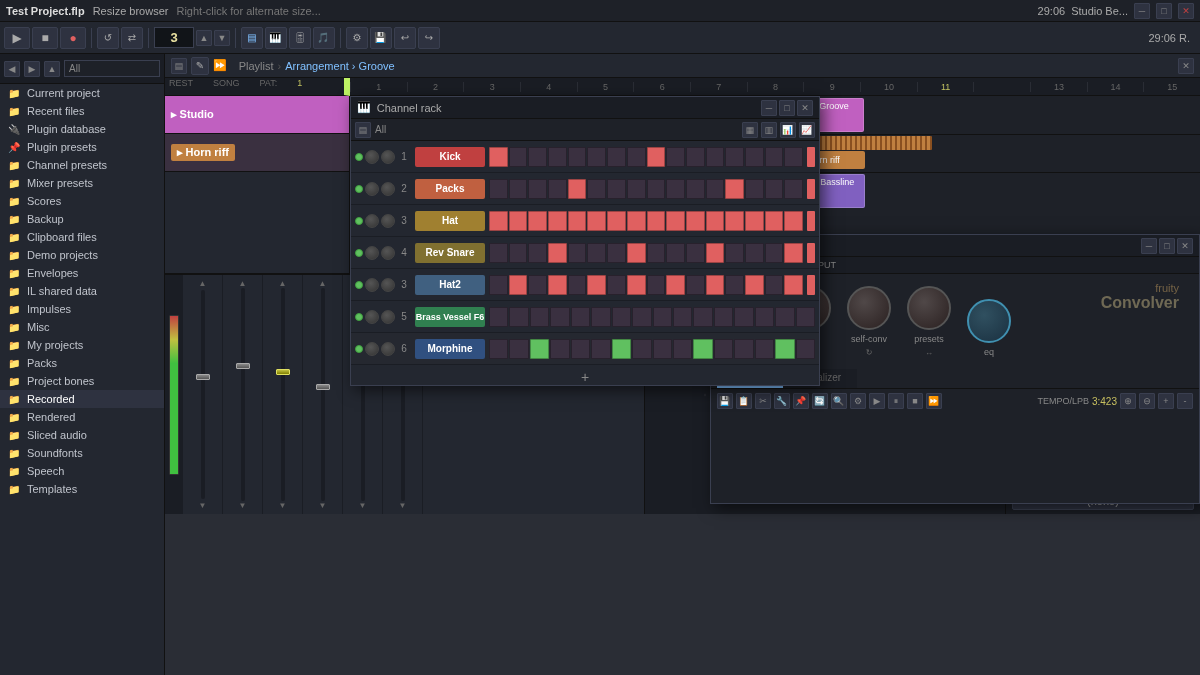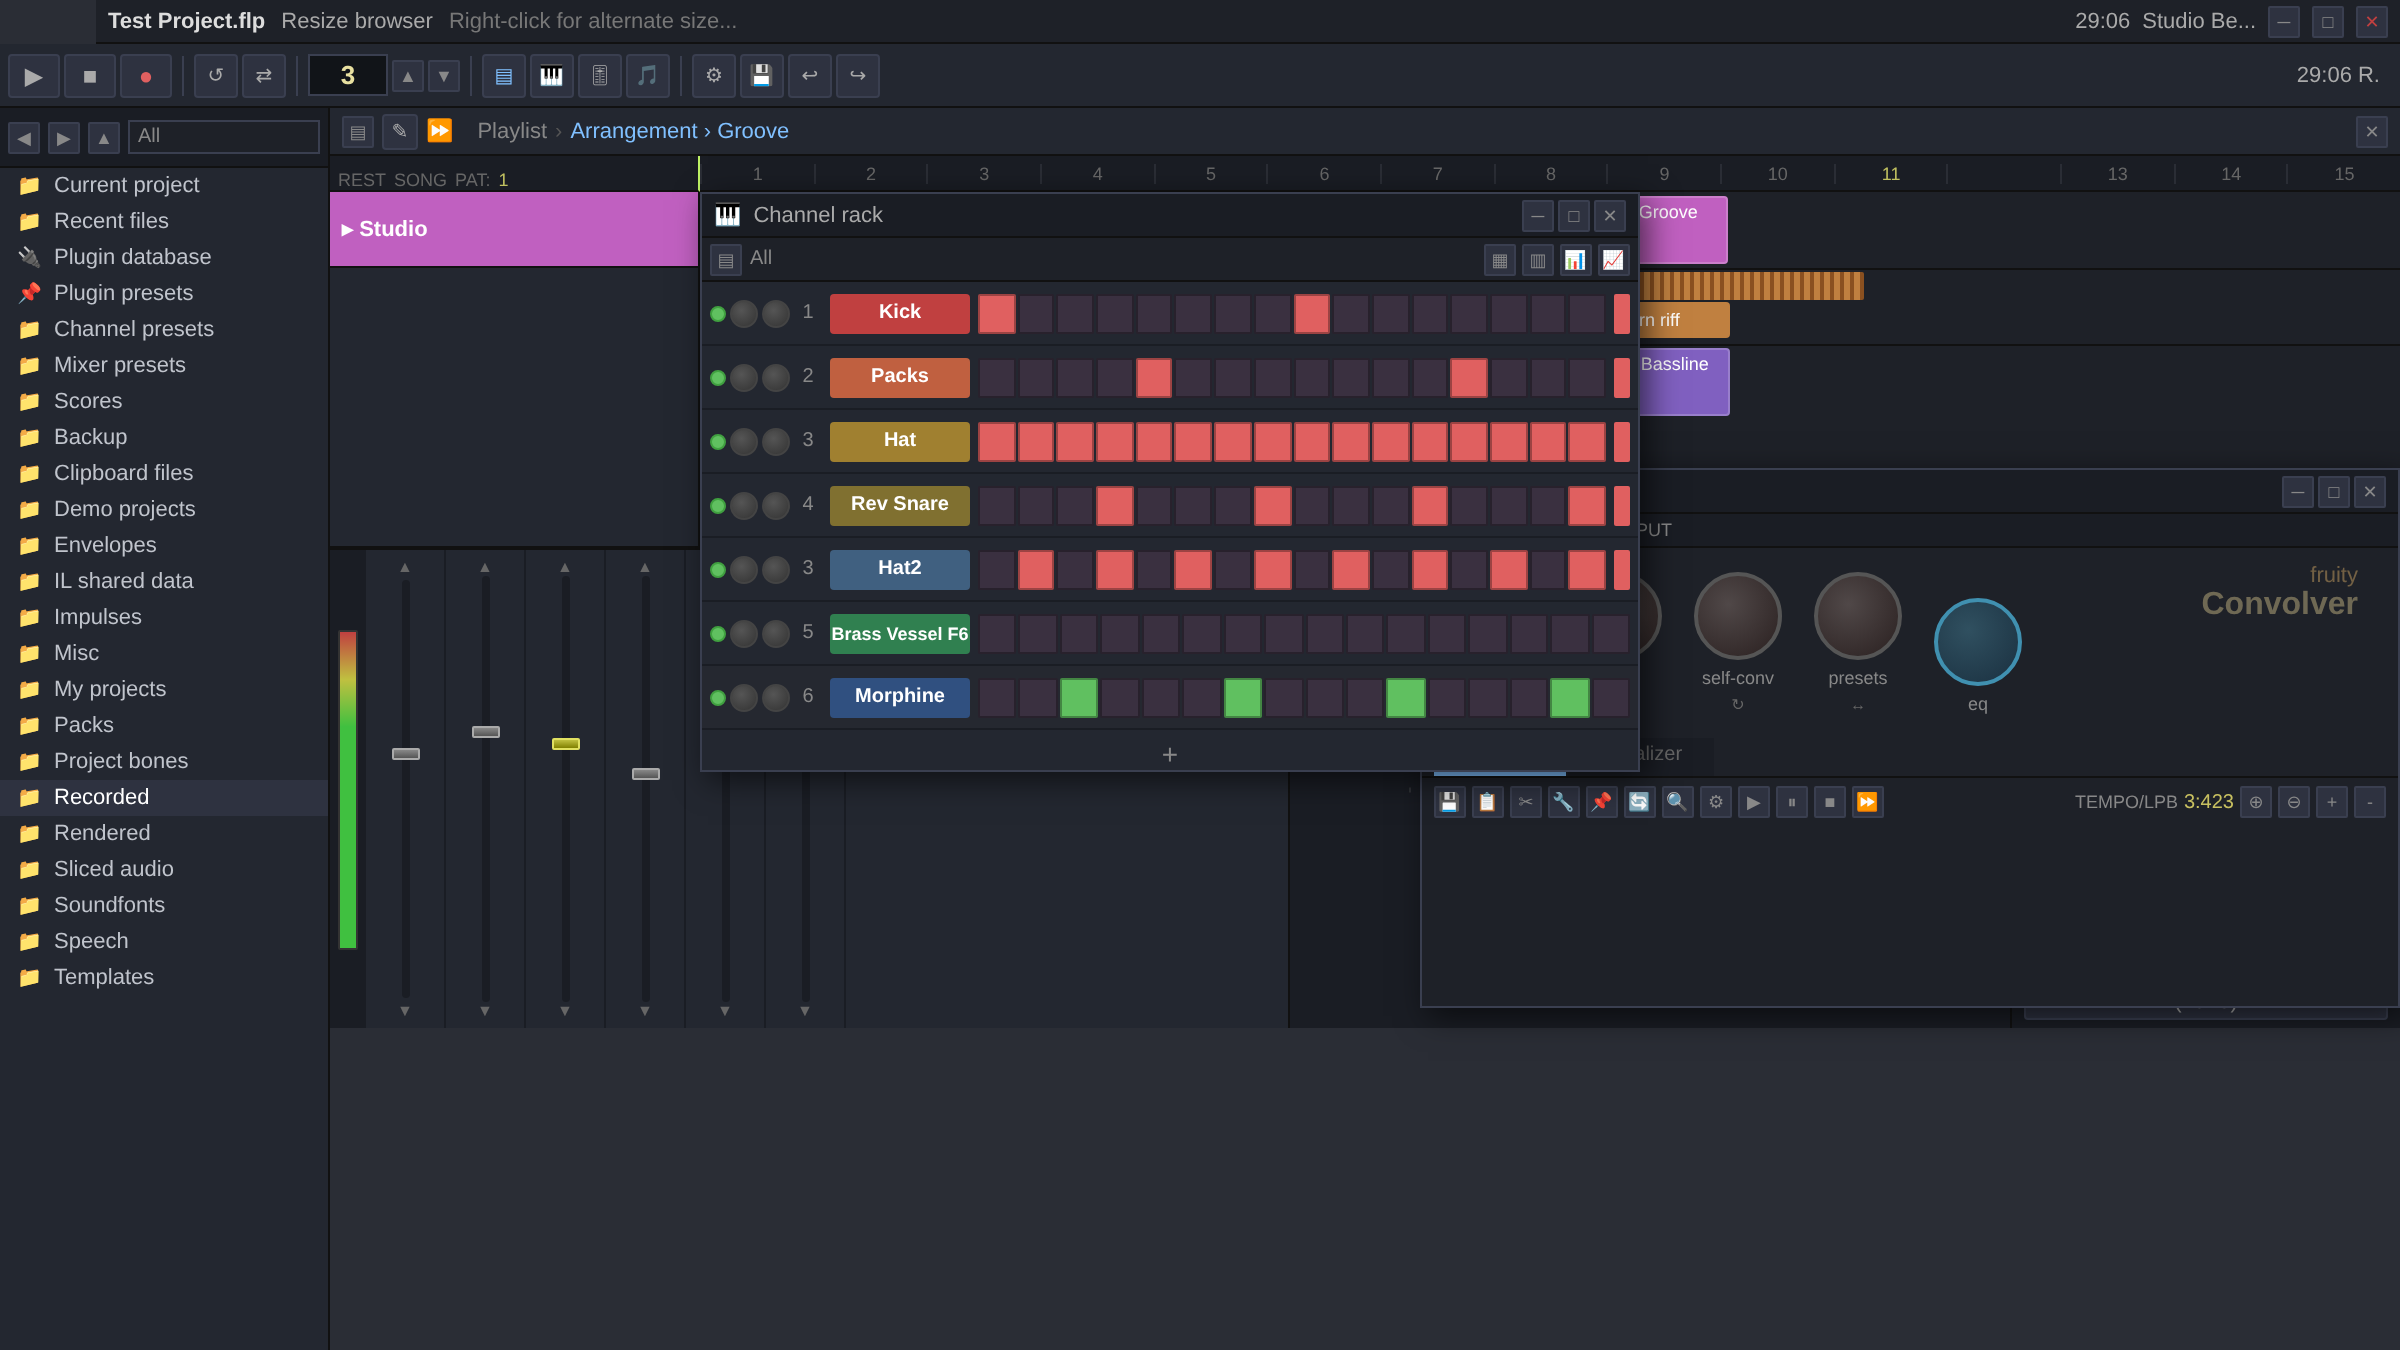--- a/index.html
+++ b/index.html
@@ -16,21 +16,20 @@
 
     
     .title-bar {
       height: 22px;
       background: #1e2128;
       display: flex;
       align-items: center;
       justify-content: space-between;
       padding: 0 6px;
       border-bottom: 1px solid #111;
-      margin-left: 48px;
     }
     .title-bar-left { display: flex; align-items: center; gap: 8px; font-size: 11px; color: #aaa; }
     .title-bar-right { display: flex; align-items: center; gap: 6px; font-size: 11px; color: #aaa; }
     .title-project { color: #ddd; font-weight: bold; }
 
     
     .toolbar {
       height: 32px;
       background: #232730;
       display: flex;
@@ -435,21 +434,21 @@
         <div class="toolbar-btn" style="width:18px;height:18px">✎</div>
         <span style="color:#aaa">⏩</span>
         <span style="color:#888;margin-left:8px">Playlist</span>
         <span style="color:#555"> › </span>
         <span style="color:#80c0ff">Arrangement › Groove</span>
         <div style="flex:1"></div>
         <div class="small-btn">✕</div>
       </div>
 
       <div style="display:flex;">
-        <div style="width:185px;height:18px;background:#1a1d24;border-right:1px solid #bef264;border-bottom:1px solid #111;flex-shrink:0;display:flex;align-items:flex-end;padding:0 4px;font-size:9px;color:#666;gap:4px;">
+        <div style="width:185px;height:18px;background:#1a1d24;border-right:6px solid #bef264;border-bottom:1px solid #111;flex-shrink:0;display:flex;align-items:flex-start;padding:0 4px;font-size:9px;color:#666;gap:20px;">
           <span>REST</span>
           <span>SONG</span>
           <span>PAT:</span>
           <span style="color:#c0c060">1</span>
         </div>
         <div class="timeline-ruler" style="flex:1;padding:0;">
           <div class="ruler-marks">
             <div class="ruler-mark">1</div>
             <div class="ruler-mark">2</div>
             <div class="ruler-mark">3</div>
@@ -469,20 +468,23 @@
         </div>
       </div>
 
       <div class="playlist-tracks">
         <div class="track-labels">
 
           <div style="height:38px;background:#c060c0;display:flex;align-items:center;padding:0 6px;border-bottom:1px solid #111;cursor:pointer;">
             <span style="font-size:11px;font-weight:bold;color:#fff;">▸ Studio</span>
           </div>
 
+          <div style="height:38px;background:#3a3040;display:flex;align-items:center;padding:0 6px;border-bottom:1px solid #111;cursor:pointer;">
+            <span style="font-size:11px;font-weight:bold;color:#fff;background:#c08040;padding:2px 6px;border-radius:2px;">▸ Horn riff</span>
+          </div>
 
         </div>
 
         <div class="track-content" style="position:relative;">
 
           <div style="position:absolute;top:38px;left:0;right:0;height:1px;background:#111;"></div>
           <div style="position:absolute;top:76px;left:0;right:0;height:1px;background:#111;"></div>
 
           <div style="position:absolute;top:2px;left:0;width:80px;height:34px;background:#e06060;border-radius:2px;padding:2px 4px;font-size:9px;color:#fff;border:1px solid rgba(255,255,255,0.2);">Drum Groove</div>
 

